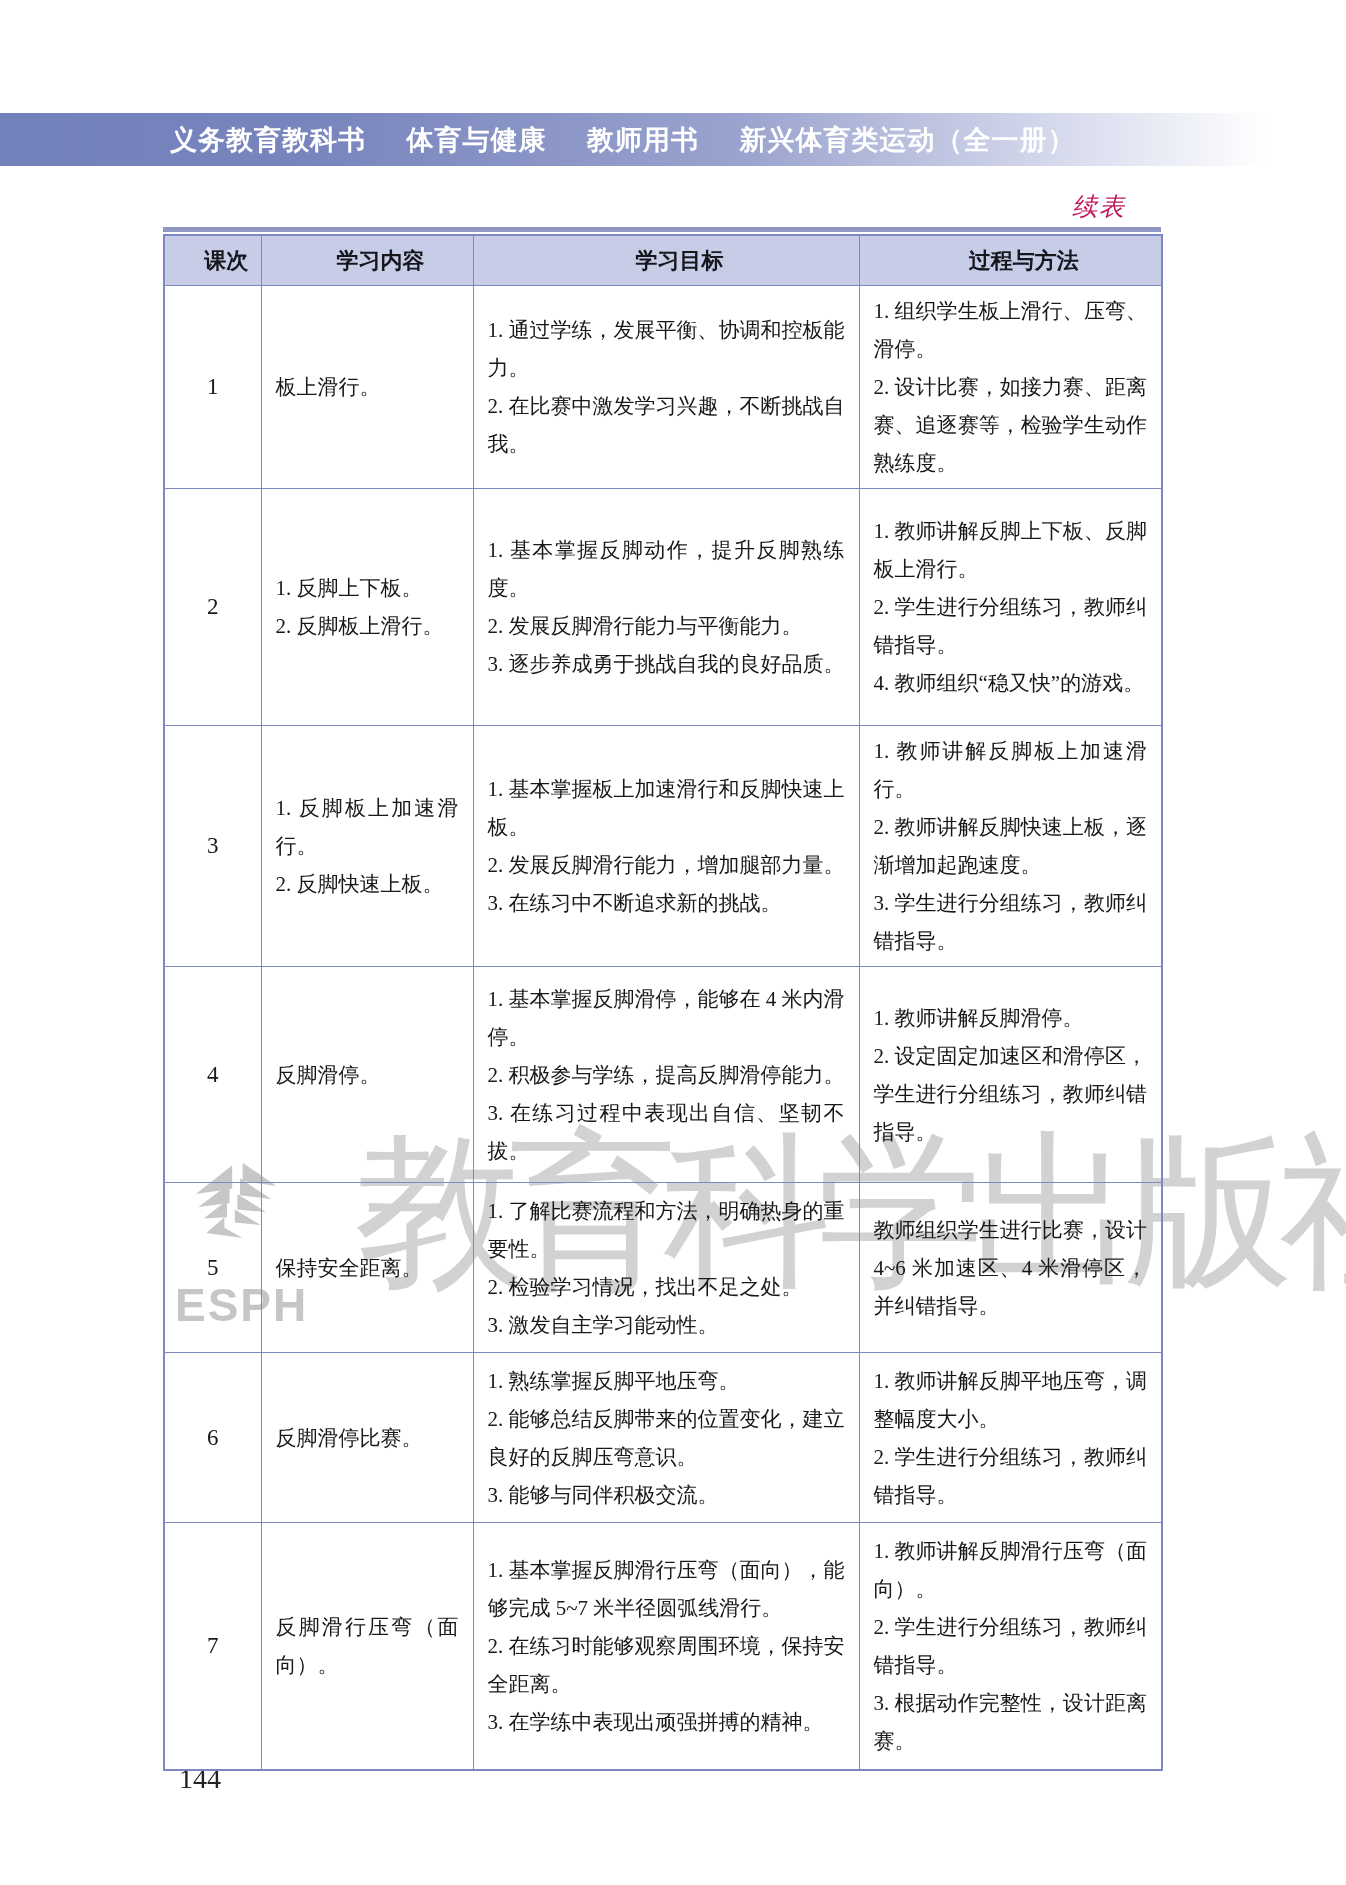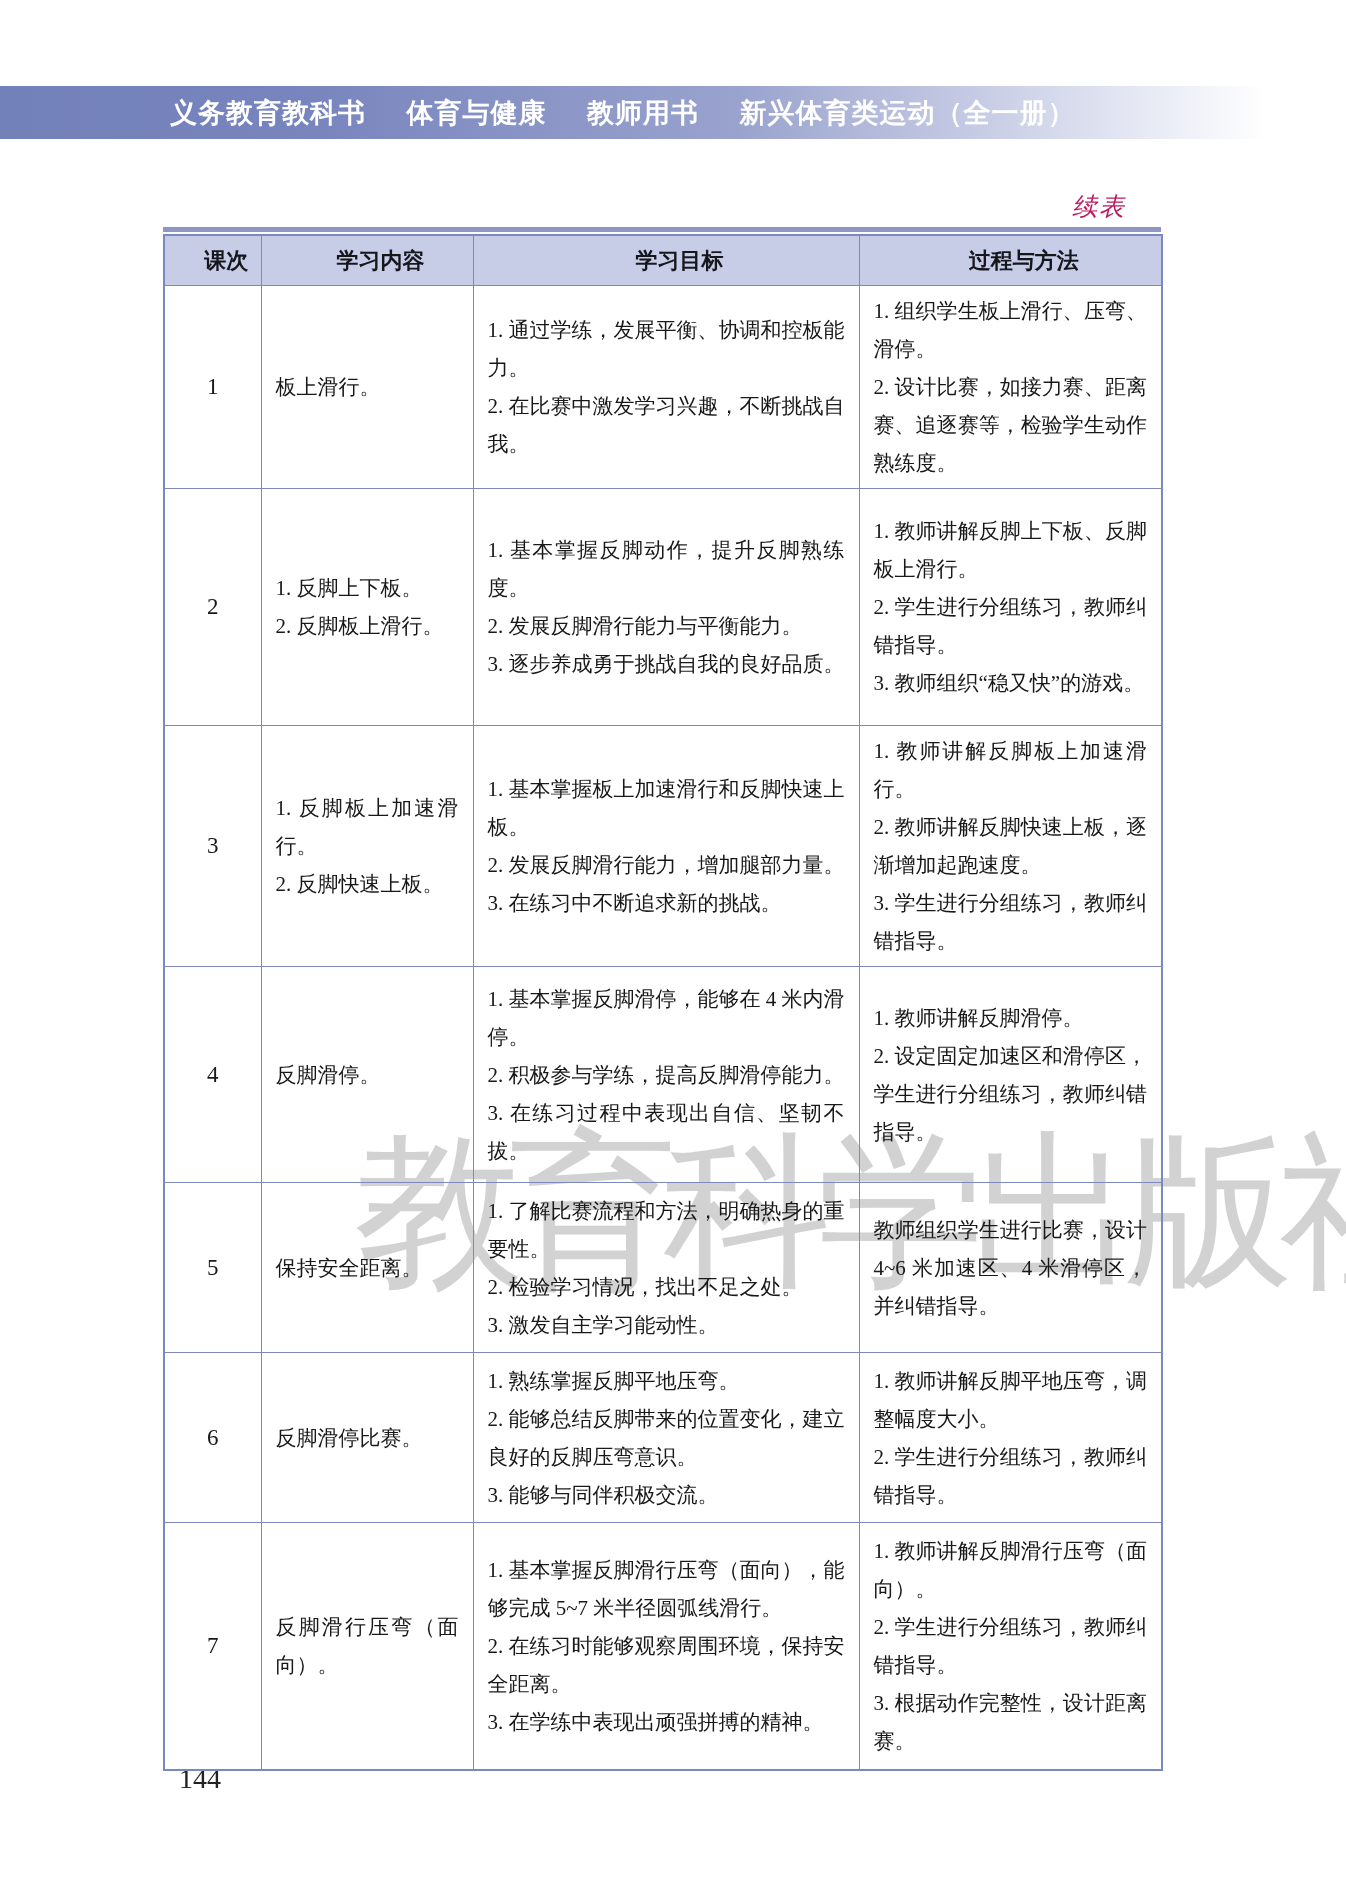--- a/index.html
+++ b/index.html
@@ -7,21 +7,21 @@
     position:relative;
     width:1346px;height:1885px;
     background:#ffffff;
     overflow:hidden;
     font-family:"Liberation Serif","DejaVu Serif",serif;
     color:#1c1c1c;
   }
 
   
   .band{
-    position:absolute;left:0;top:86px;width:1346px;height:53px;
+    position:absolute;left:0;top:113px;width:1346px;height:53px;
     background:linear-gradient(90deg,#7381ba 0%,#7784bd 22%,#9aa3ce 55%,#d9ddee 80%,#ffffff 94%);
     display:flex;align-items:center;
   }
   .band-inner{
     padding-left:170px;
     font-family:"Liberation Sans","DejaVu Sans",sans-serif;
     color:#ffffff;font-size:27px;font-weight:700;letter-spacing:1px;
     white-space:nowrap;
   }
   .band-inner .seg{margin-right:32px;}
@@ -89,20 +89,35 @@
     font-family:"Liberation Serif","DejaVu Serif",serif;
   }
 </style>
 </head>
 <body>
 
 <div class="page">
 
   <div class="watermark">
     <div class="wm-callig">教育科学出版社</div>
+    <div class="wm-logo">
+      <span>
+        <svg width="130" height="112" viewBox="0 0 100 86" fill="#b5b5b5" xmlns="http://www.w3.org/2000/svg">
+          <path d="M52 2 L78 20 L52 16 Z"></path>
+          <path d="M50 14 L74 30 L50 27 Z"></path>
+          <path d="M48 26 L70 40 L48 38 Z"></path>
+          <path d="M46 38 L66 50 L46 48 Z"></path>
+          <path d="M44 4 L16 26 L44 22 Z"></path>
+          <path d="M42 18 L18 36 L42 33 Z"></path>
+          <path d="M40 31 L22 45 L40 44 Z"></path>
+          <path d="M38 44 L24 56 L52 60 L38 52 Z"></path>
+        </svg>
+      </span>
+      <div class="wm-logo-text">ESPH</div>
+    </div>
   </div>
 
   <div class="band">
     <div class="band-inner">
       <span class="seg">义务教育教科书</span>
       <span class="seg">体育与健康</span>
       <span class="seg">教师用书</span>
       <span class="seg strong">新兴体育类运动（全一册）</span>
     </div>
   </div>
@@ -148,21 +163,21 @@
 2. 反脚板上滑行。</div>
             </td>
           <td>
               <div class="celltext">1. 基本掌握反脚动作，提升反脚熟练度。
 2. 发展反脚滑行能力与平衡能力。
 3. 逐步养成勇于挑战自我的良好品质。</div>
             </td>
           <td>
               <div class="celltext">1. 教师讲解反脚上下板、反脚板上滑行。
 2. 学生进行分组练习，教师纠错指导。
-3. 教师组织“稳又快”的游戏。</div>
+4. 教师组织“稳又快”的游戏。</div>
             </td>
         </tr>
         <tr style="height:237px;">
           <td class="lesson">3</td>
           <td>
               <div class="celltext">1. 反脚板上加速滑行。
 2. 反脚快速上板。</div>
             </td>
           <td>
               <div class="celltext">1. 基本掌握板上加速滑行和反脚快速上板。

